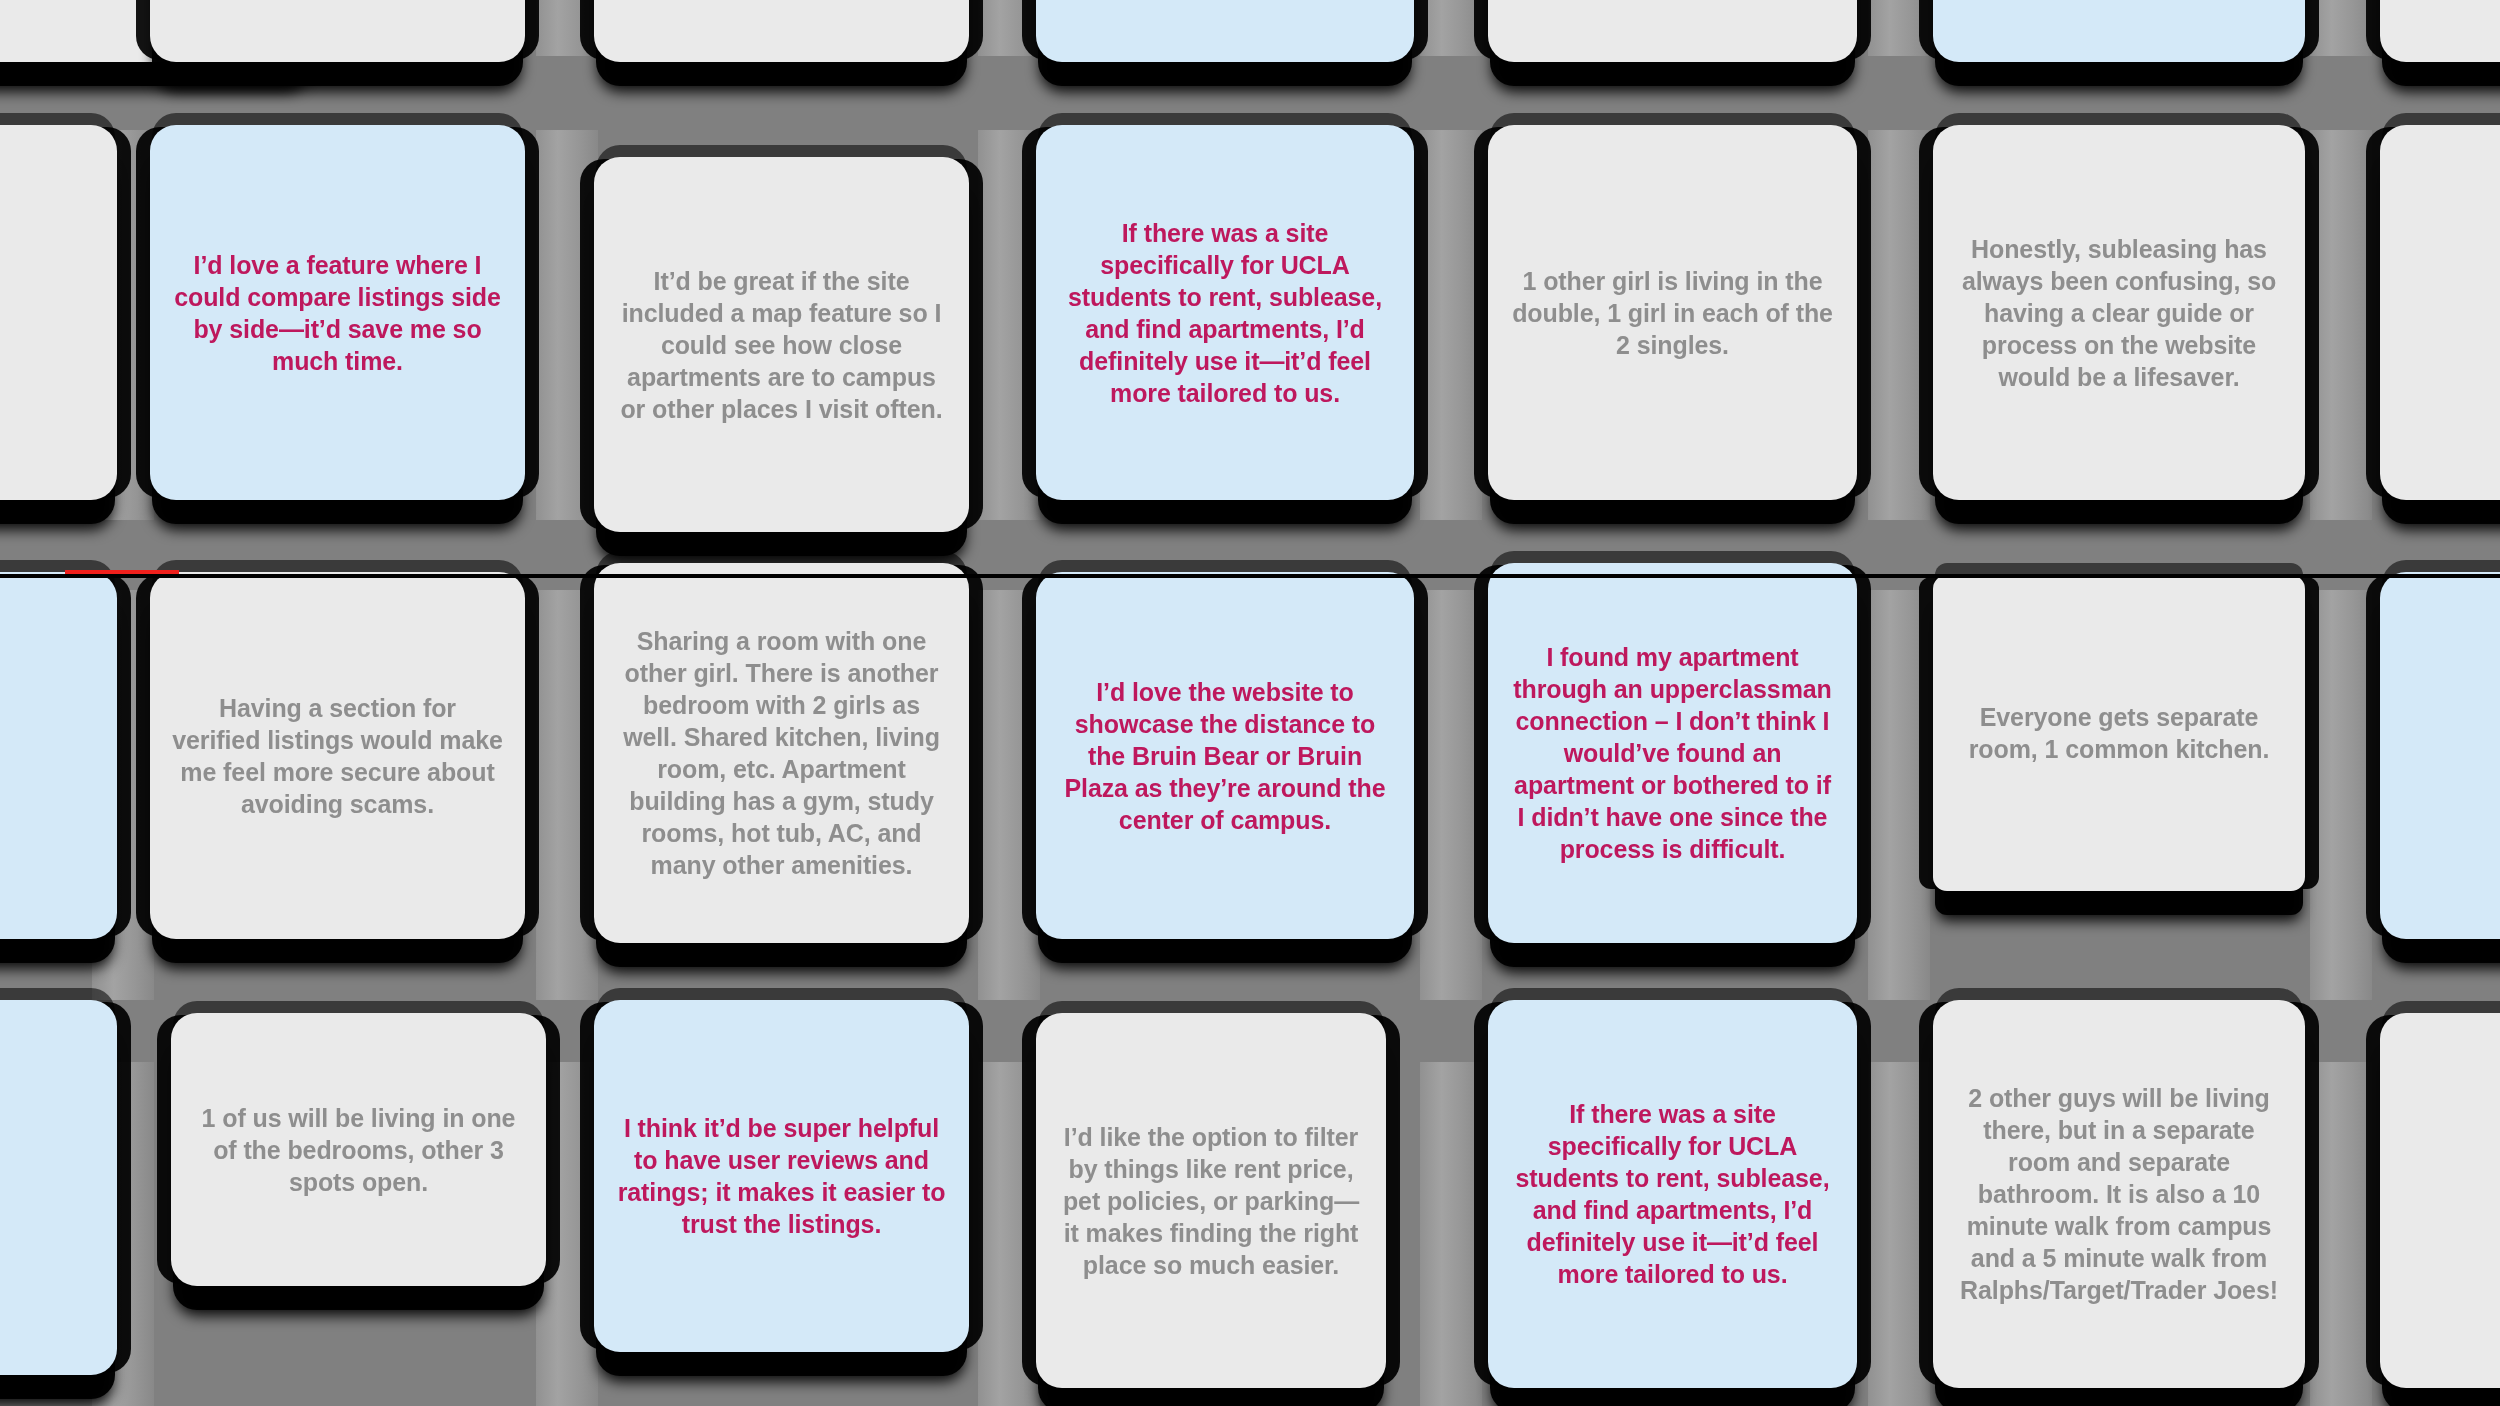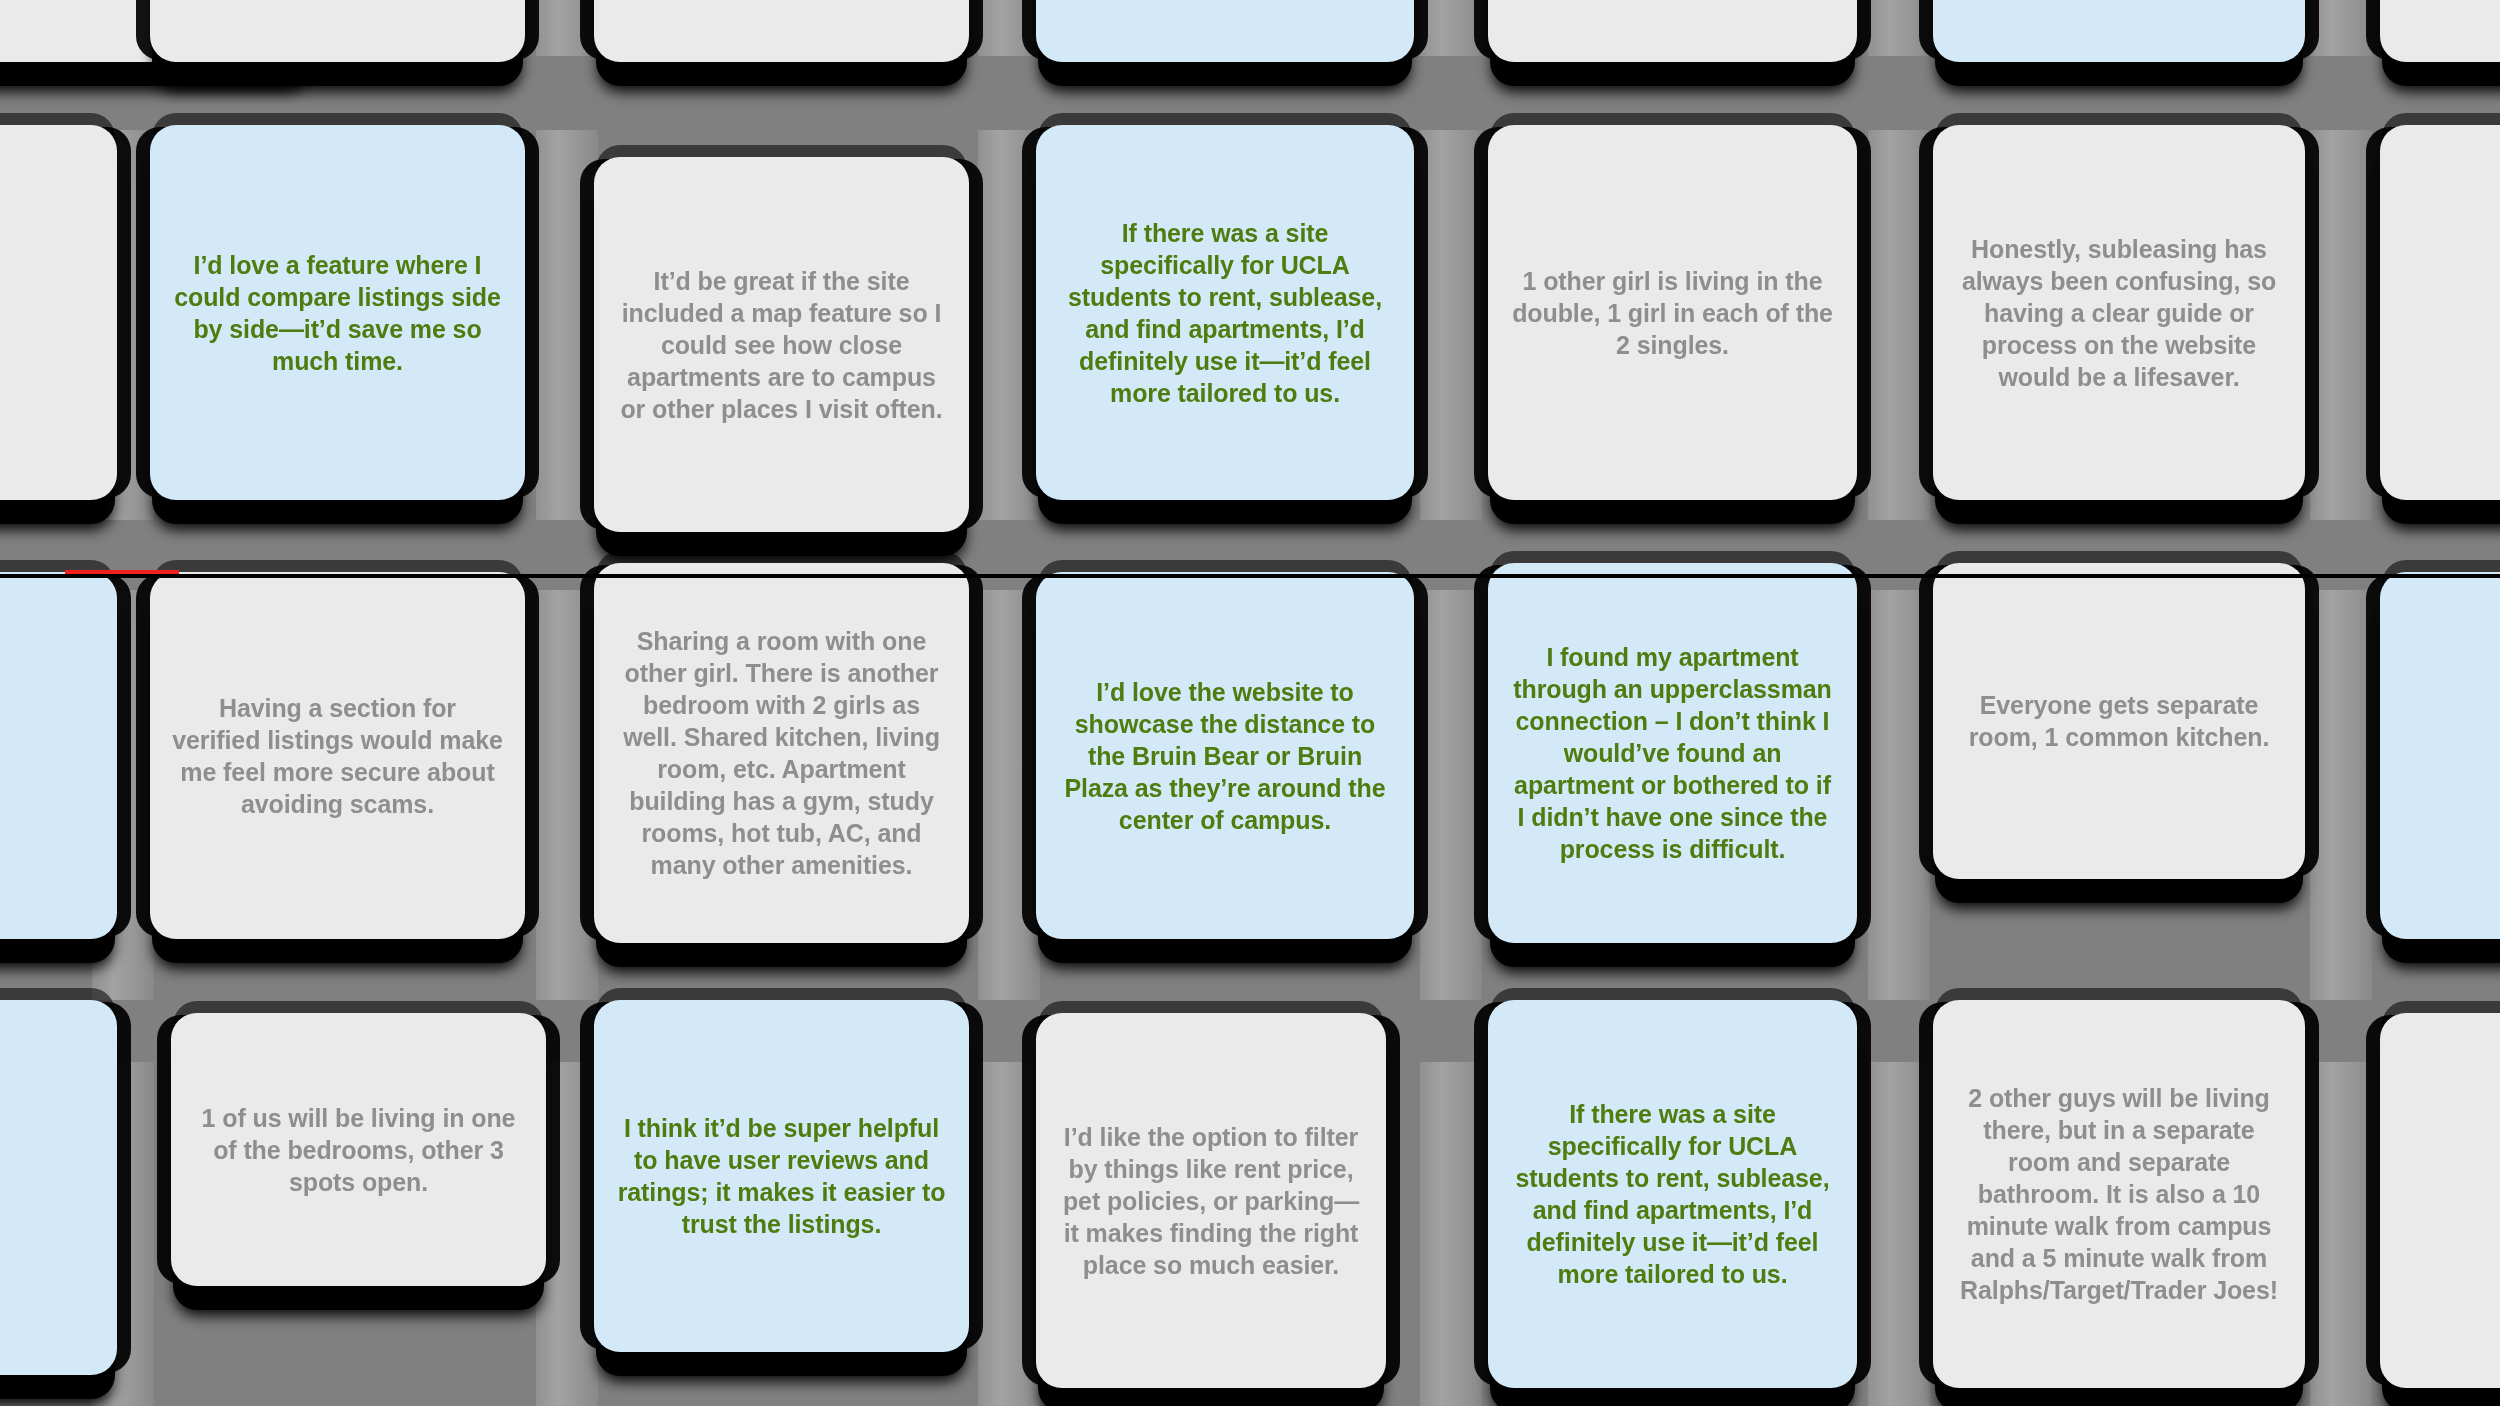--- a/index.html
+++ b/index.html
@@ -52,21 +52,21 @@
   .note .txt {
     width: 100%;
     font-weight: 700;
     font-size: 25px;
     line-height: 1.28;
     letter-spacing: -0.1px;
   }
   .note.gray  { background: #eaeaea; }
   .note.gray  .txt { color: #8e8e8e; }
   .note.blue  { background: #d4e9f8; }
-  .note.blue  .txt { color: #4d7c0f; }
+  .note.blue  .txt { color: #be185d; }
 
   
   .red-accent {
     position: absolute;
     background: #f0201c;
     height: 4px;
     z-index: 40;
   }
   .black-rail {
     position: absolute;
@@ -144,21 +144,21 @@
       </div>
       <div class="note gray" style="left: 594px; top: 563px; width: 375px; height: 380px;">
         <div class="txt">Sharing a room with one other girl. There is another bedroom with 2 girls as well. Shared kitchen, living room, etc. Apartment building has a gym, study rooms, hot tub, AC, and many other amenities.</div>
       </div>
       <div class="note blue" style="left: 1036px; top: 572px; width: 378px; height: 367px;">
         <div class="txt">I’d love the website to showcase the distance to the Bruin Bear or Bruin Plaza as they’re around the center of campus.</div>
       </div>
       <div class="note blue" style="left: 1488px; top: 563px; width: 369px; height: 380px;">
         <div class="txt">I found my apartment through an upperclassman connection – I don’t think I would’ve found an apartment or bothered to if I didn’t have one since the process is difficult.</div>
       </div>
-      <div class="note gray" style="left: 1933px; top: 563px; width: 372px; height: 316px;">
+      <div class="note gray" style="left: 1933px; top: 575px; width: 372px; height: 316px; border-radius: 14px;">
         <div class="txt">Everyone gets separate room, 1 common kitchen.</div>
       </div>
       <div class="note blue" style="left: 2380px; top: 572px; width: 188px; height: 367px;">
         <div class="txt"></div>
       </div>
       <div class="note blue" style="left: -94px; top: 1000px; width: 211px; height: 375px;">
         <div class="txt"></div>
       </div>
       <div class="note gray" style="left: 150px; top: 1013px; width: 375px; height: 273px; margin-left: 21px;">
         <div class="txt">1 of us will be living in one of the bedrooms, other 3 spots open.</div>

